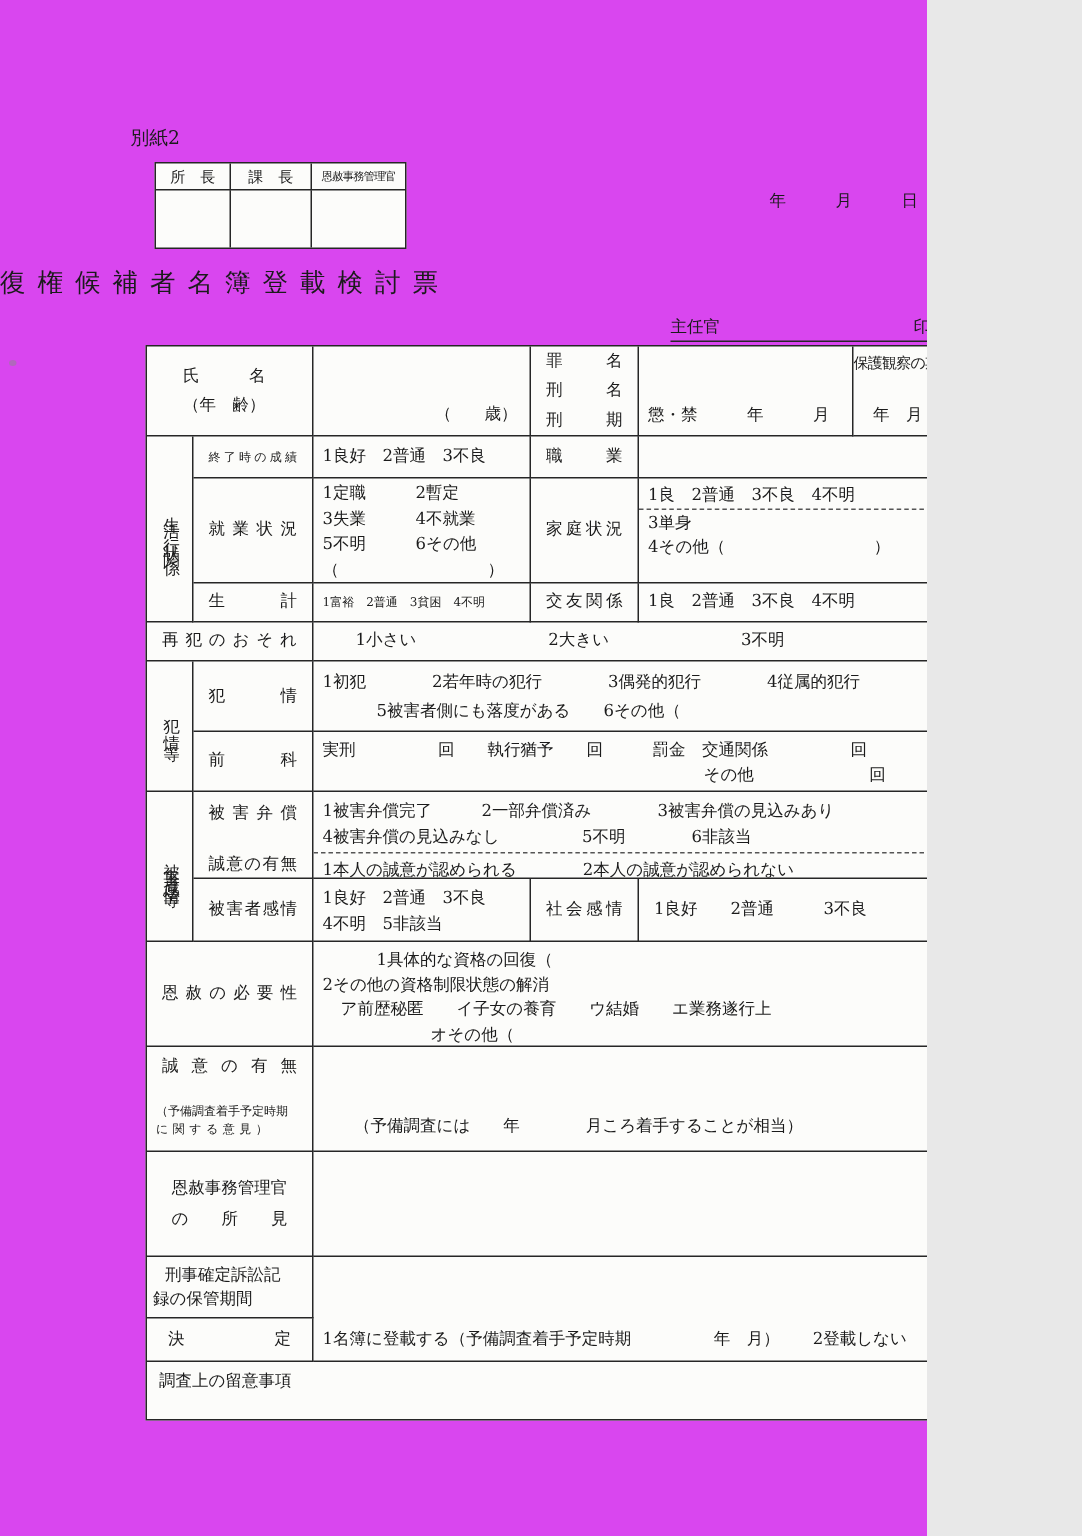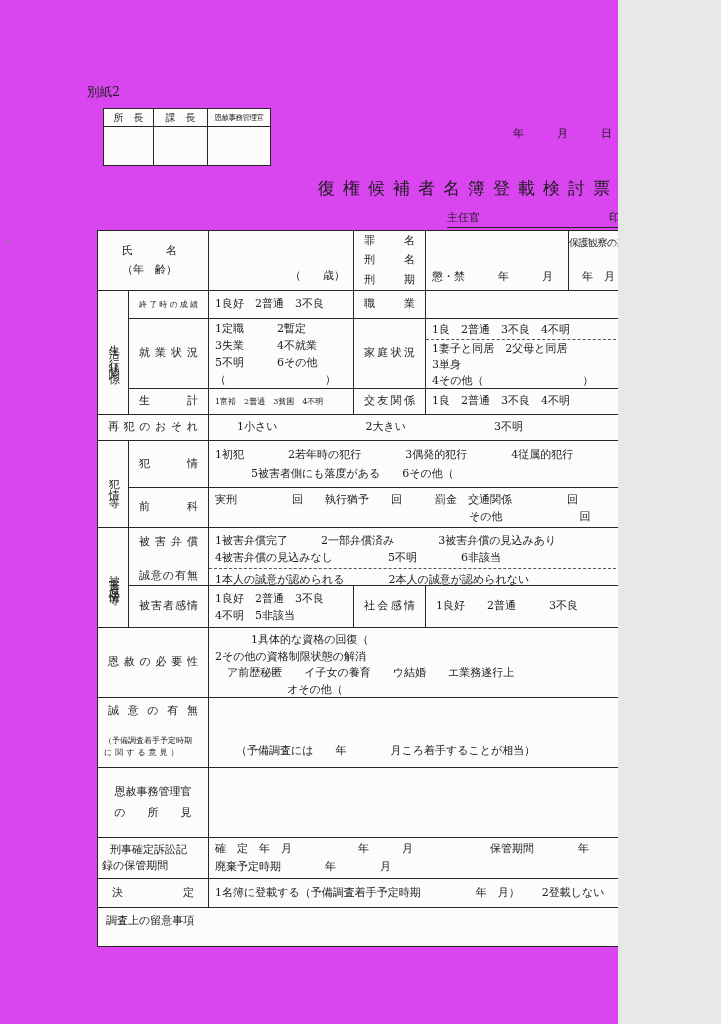--- a/index.html
+++ b/index.html
@@ -8,21 +8,21 @@
   .attach{position:absolute;left:87px;top:84px;font-size:12.5px;}
   .approval{position:absolute;left:103px;top:108px;display:grid;
             grid-template-columns:50px 54px 62px;grid-template-rows:18px 38px;
             border:1.5px solid #262626;background:#fcfcfa;}
   .ah{border-right:1px solid #262626;border-bottom:1px solid #262626;display:flex;
       align-items:center;justify-content:center;font-size:10px;white-space:pre;}
   .ah.last,.ab.last{border-right:none;}
   .ah.tiny{font-size:7.5px;letter-spacing:-0.5px;}
   .ab{border-right:1px solid #262626;}
   .dateline{position:absolute;left:513px;top:126px;font-size:11px;white-space:pre;}
-  .title{position:absolute;left:0;right:0;top:177px;text-align:right;font-size:17px;
+  .title{position:absolute;left:0;right:0;top:177px;text-align:left;font-size:17px;
          letter-spacing:8px;white-space:pre;}
   .chief{position:absolute;left:447px;top:210px;width:173px;display:flex;
          justify-content:space-between;font-size:11px;padding-bottom:2px;
          border-bottom:1.2px solid #262626;}
   .tbl{position:absolute;left:97px;top:230px;display:grid;
        grid-template-columns:31px 80px 145px 72px 143px 52px;
        grid-template-rows:60px 28px 70px 26px 26px 47px 40px 58px 42px 70px 70px 70px 41px 29px 38px;
        border:1.5px solid #262626;background:#fcfcfa;}
   .c{position:relative;border-right:1px solid #262626;border-bottom:1px solid #262626;
      font-size:11px;line-height:1.5;box-sizing:border-box;display:flex;
@@ -110,21 +110,20 @@
       <div class="ln">1定職　　　2暫定</div>
       <div class="ln">3失業　　　4不就業</div>
       <div class="ln">5不明　　　6その他</div>
       <div class="ln">（　　　　　　　　　）</div>
     </div>
     <div class="c" style="grid-area:3/4/4/5">
       <div class="jl">家庭状況</div>
     </div>
     <div class="c nr top" style="grid-area:3/5/4/7;line-height:16px;padding-top:3px">
       <div class="ln uldash">1良　2普通　3不良　4不明</div>
-      <div class="ln">1妻子と同居　2父母と同居</div>
       <div class="ln">3単身</div>
       <div class="ln">4その他（　　　　　　　　　）</div>
     </div>
 
     <div class="c" style="grid-area:4/2/5/3">
       <div class="jl">生　計</div>
     </div>
     <div class="c" style="grid-area:4/3/5/4">
       <div class="ln sm">1富裕　2普通　3貧困　4不明</div>
     </div>
@@ -218,24 +217,20 @@
     <div class="c" style="grid-area:12/1/13/3;gap:4px">
       <div style="text-align:center;white-space:pre">恩赦事務管理官</div>
       <div style="text-align:center;white-space:pre">の　　所　　見</div>
     </div>
     <div class="c nr" style="grid-area:12/3/13/7"></div>
 
     <div class="c" style="grid-area:13/1/14/3;line-height:16px">
       <div style="padding-left:12px;white-space:pre">刑事確定訴訟記</div>
       <div style="padding-left:4px;white-space:pre">録の保管期間</div>
     </div>
-    <div class="c nr" style="grid-area:13/3/14/7;line-height:18px">
-      <div class="ln">確　定　年　月　　　　　　年　　　月　　　　　　　保管期間　　　　年</div>
-      <div class="ln">廃棄予定時期　　　　年　　　　月</div>
-    </div>
 
     <div class="c" style="grid-area:14/1/15/3">
       <div class="jl" style="padding:0 14px">決　定</div>
     </div>
     <div class="c nr" style="grid-area:14/3/15/7">
       <div class="ln">1名簿に登載する（予備調査着手予定時期　　　　　年　月）　　2登載しない</div>
     </div>
 
     <div class="c nr nb top" style="grid-area:15/1/16/7;padding:5px 8px">
       <div>調査上の留意事項</div>

